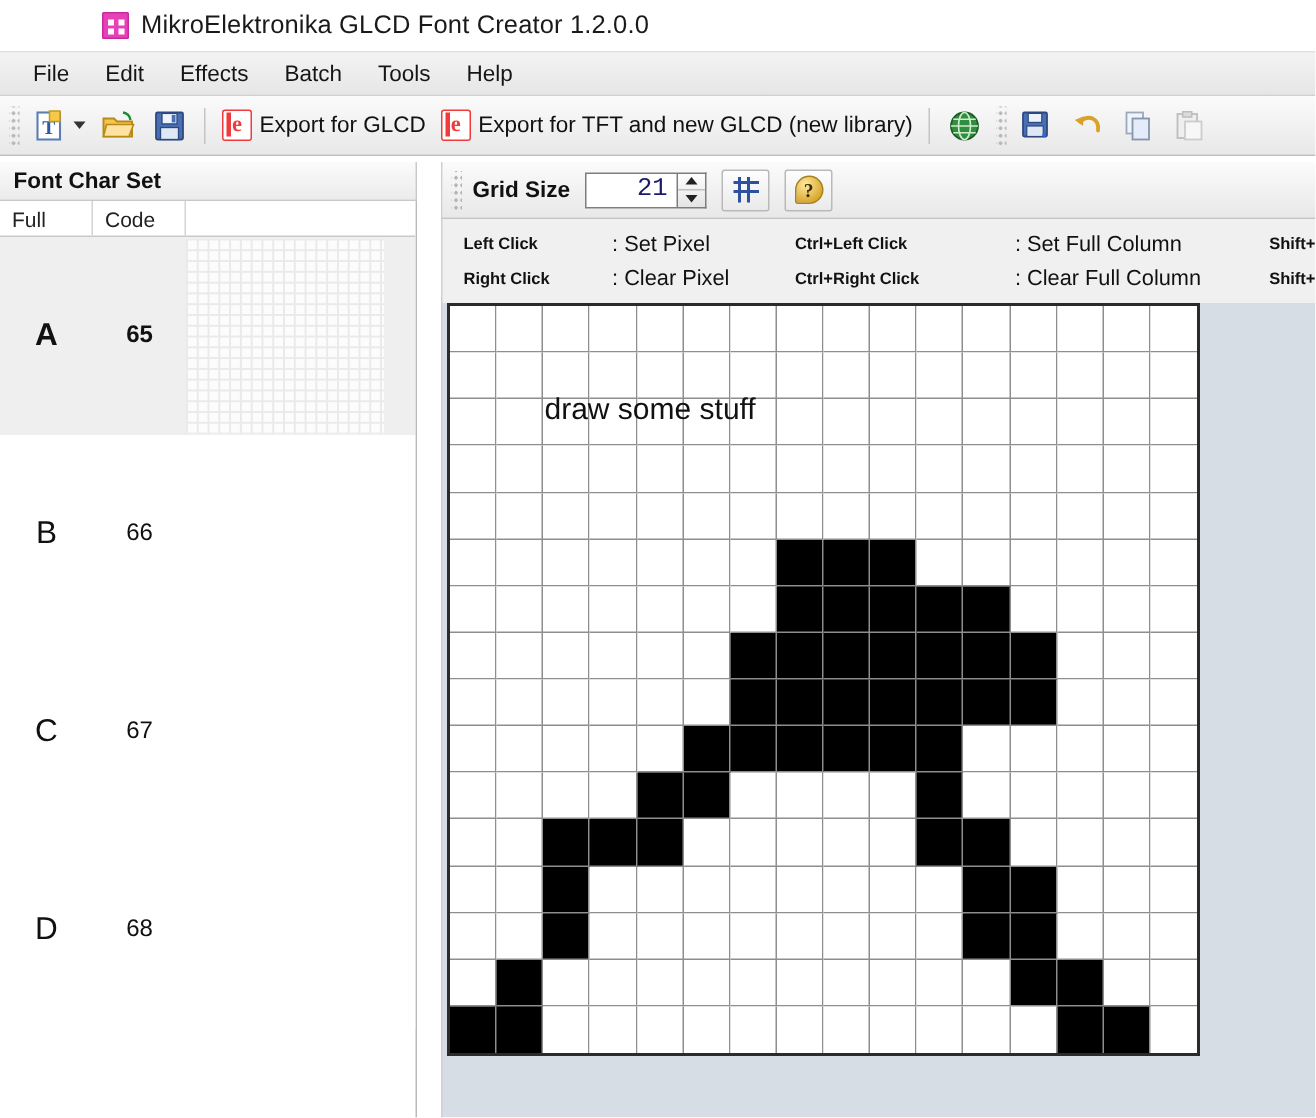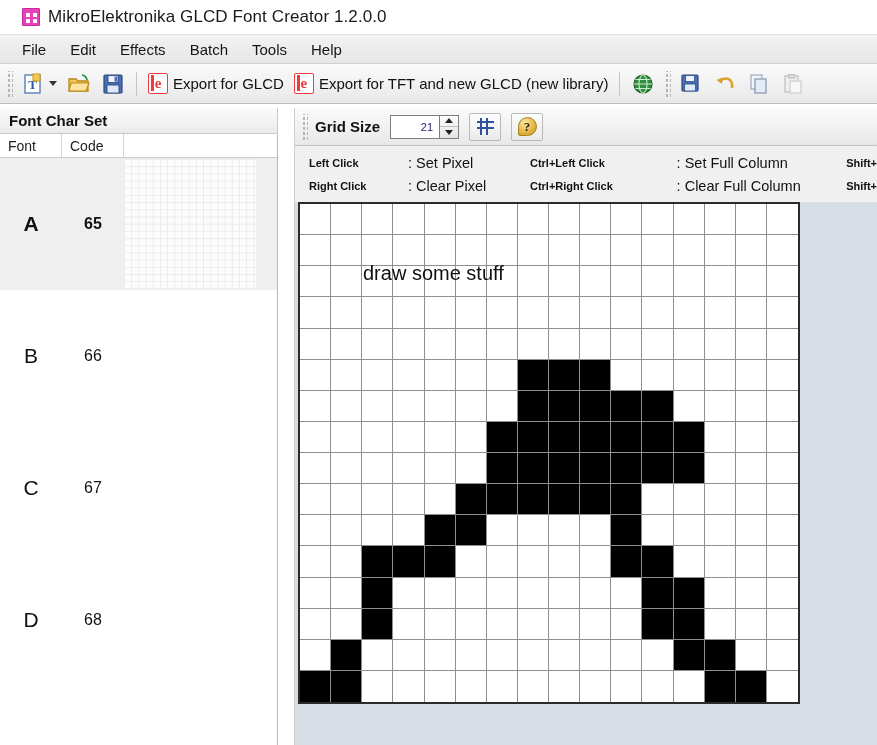--- a/index.html
+++ b/index.html
@@ -13,20 +13,21 @@
   }
 
   
   #titlebar {
     height: 34px;
     background: #ffffff;
     display: flex;
     align-items: center;
     padding-left: 22px;
     border-bottom: 1px solid #ffffff;
+    margin-left: 46px;
   }
   #app-icon {
     width: 18px; height: 18px;
     margin-right: 8px;
     position: relative;
     background: #e840b8;
     border: 1px solid #c52a9a;
     border-radius: 1px;
     flex: 0 0 auto;
   }
@@ -162,25 +163,25 @@
 
   #gridsize-bar {
     height:38px;
     background: linear-gradient(#fbfbfb, #e8e8e8);
     border-bottom:1px solid #c4c4c4;
     border-left:1px solid #cfcfcf;
     display:flex; align-items:center; padding-left:2px;
   }
   #gridsize-label { font-size:15px; font-weight:bold; color:#111; margin:0 10px 0 4px; }
   #gridsize-input {
-    width:50px; height:24px;
+    width:62px; height:24px;
     border:1px solid #7d7d7d; background:#fff;
-    font-size:11px; color:#1a1a6a; text-align:right; padding-right:6px;
+    font-size:17px; color:#1a1a6a; text-align:right; padding-right:6px;
     display:flex; align-items:center; justify-content:flex-end;
-    font-family:Liberation Sans, sans-serif;
+    font-family:Liberation Mono, monospace;
   }
   #spinner {
     width:19px; height:24px; border:1px solid #7d7d7d; border-left:none;
     background:linear-gradient(#fefefe,#e4e4e4);
     display:flex; flex-direction:column;
   }
   .spin-half { flex:1; display:flex; align-items:center; justify-content:center; }
   .spin-half:first-child { border-bottom:1px solid #bfbfbf; }
   .tri-up { width:0;height:0;border-left:4px solid transparent;border-right:4px solid transparent;border-bottom:5px solid #222; }
   .tri-dn { width:0;height:0;border-left:4px solid transparent;border-right:4px solid transparent;border-top:5px solid #222; }
@@ -369,21 +370,21 @@
   </div>
 </div>
 
 <div id="main">
 
   <div id="left-panel">
     <div id="fontcharset-header">Font Char Set</div>
 
     <div id="charset-table">
       <div id="col-header">
-        <div class="col-h char">Font</div>
+        <div class="col-h char">Full</div>
         <div class="col-h code">Code</div>
       </div>
 
       <div class="row selected">
         <div class="cell-char">A</div>
         <div class="cell-code">65</div>
         <div class="cell-glcd">
           <div class="glcd-preview"></div>
         </div>
       </div>

